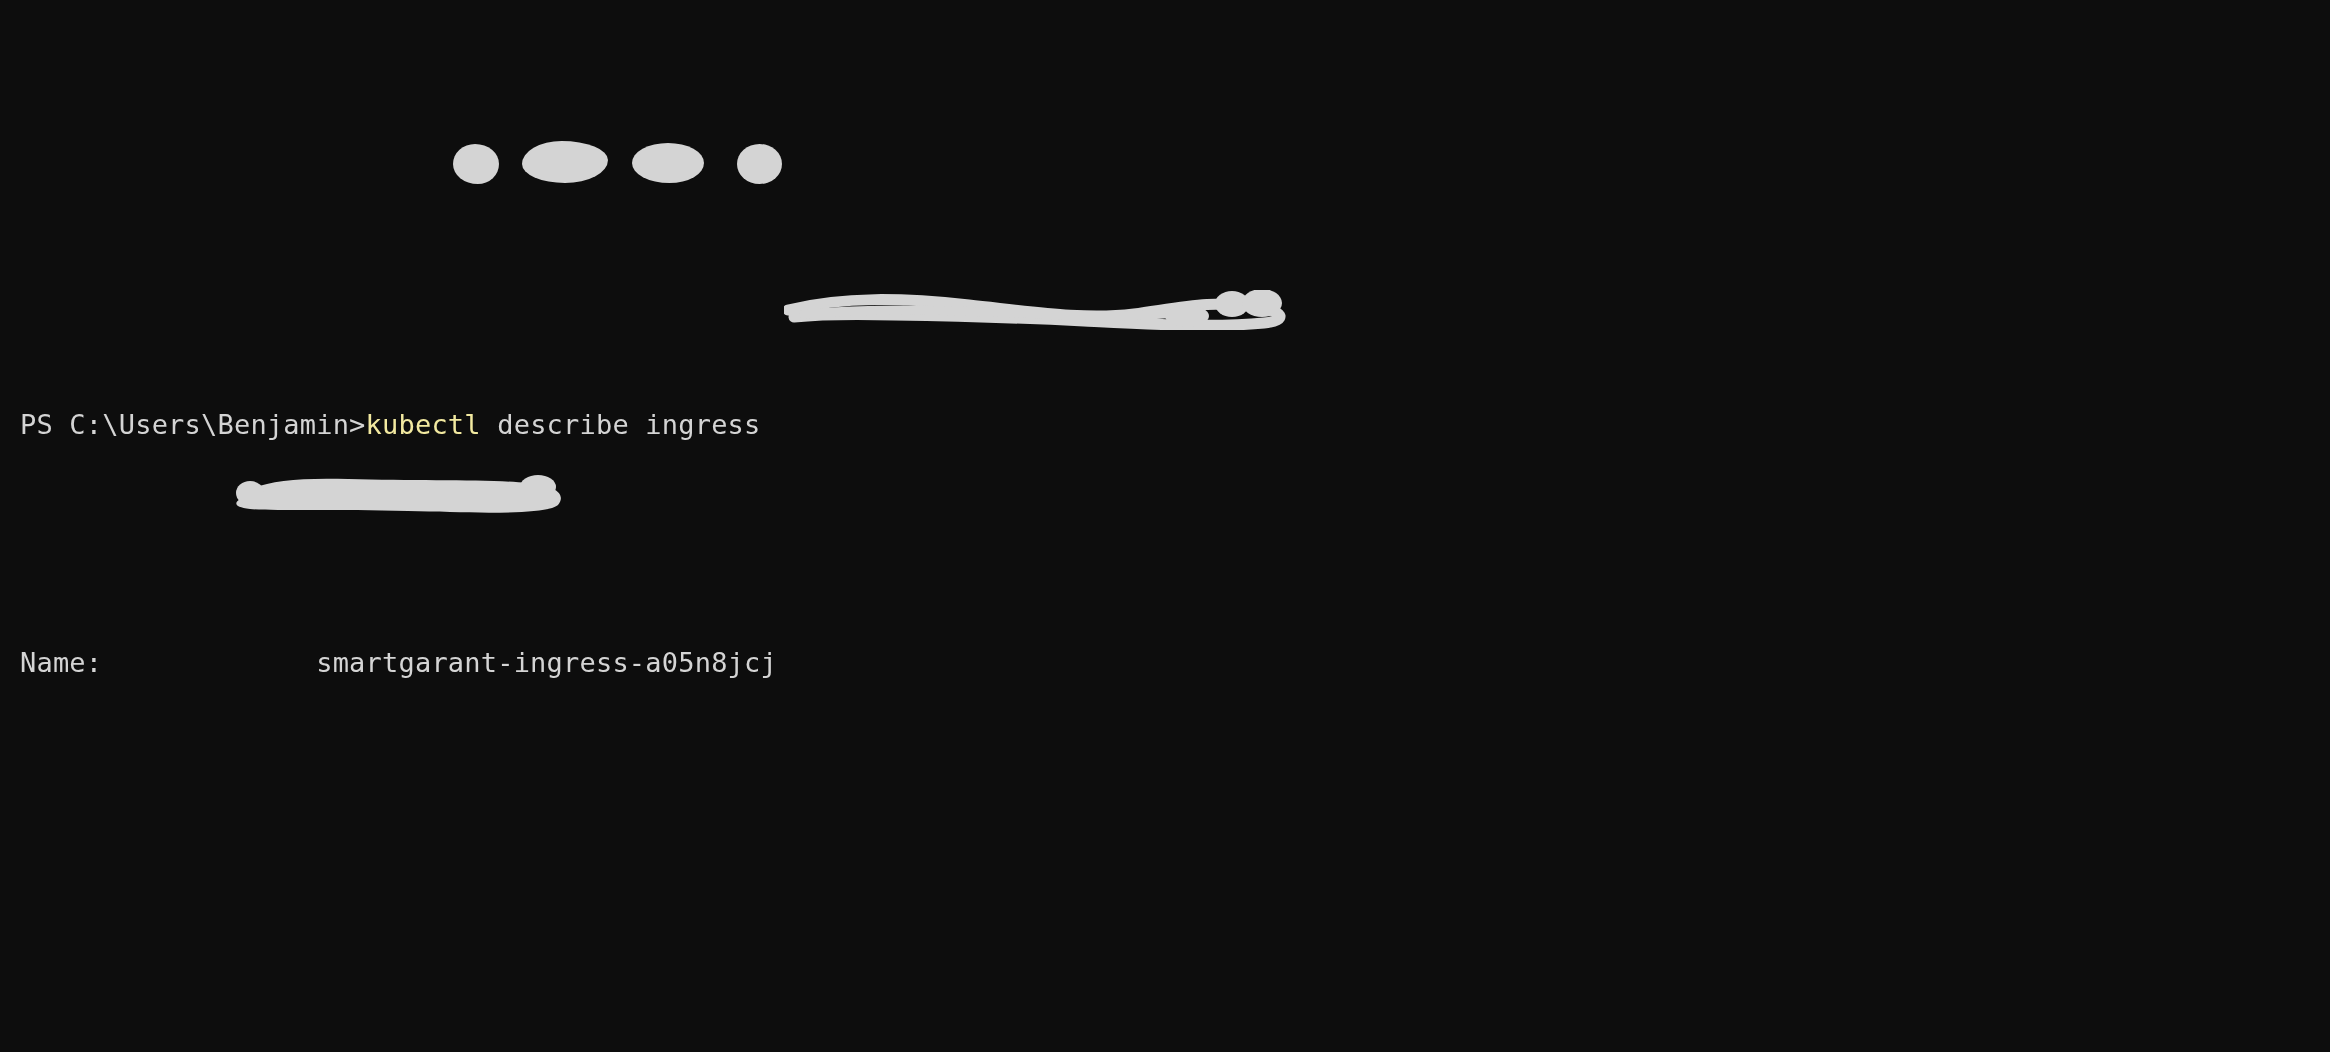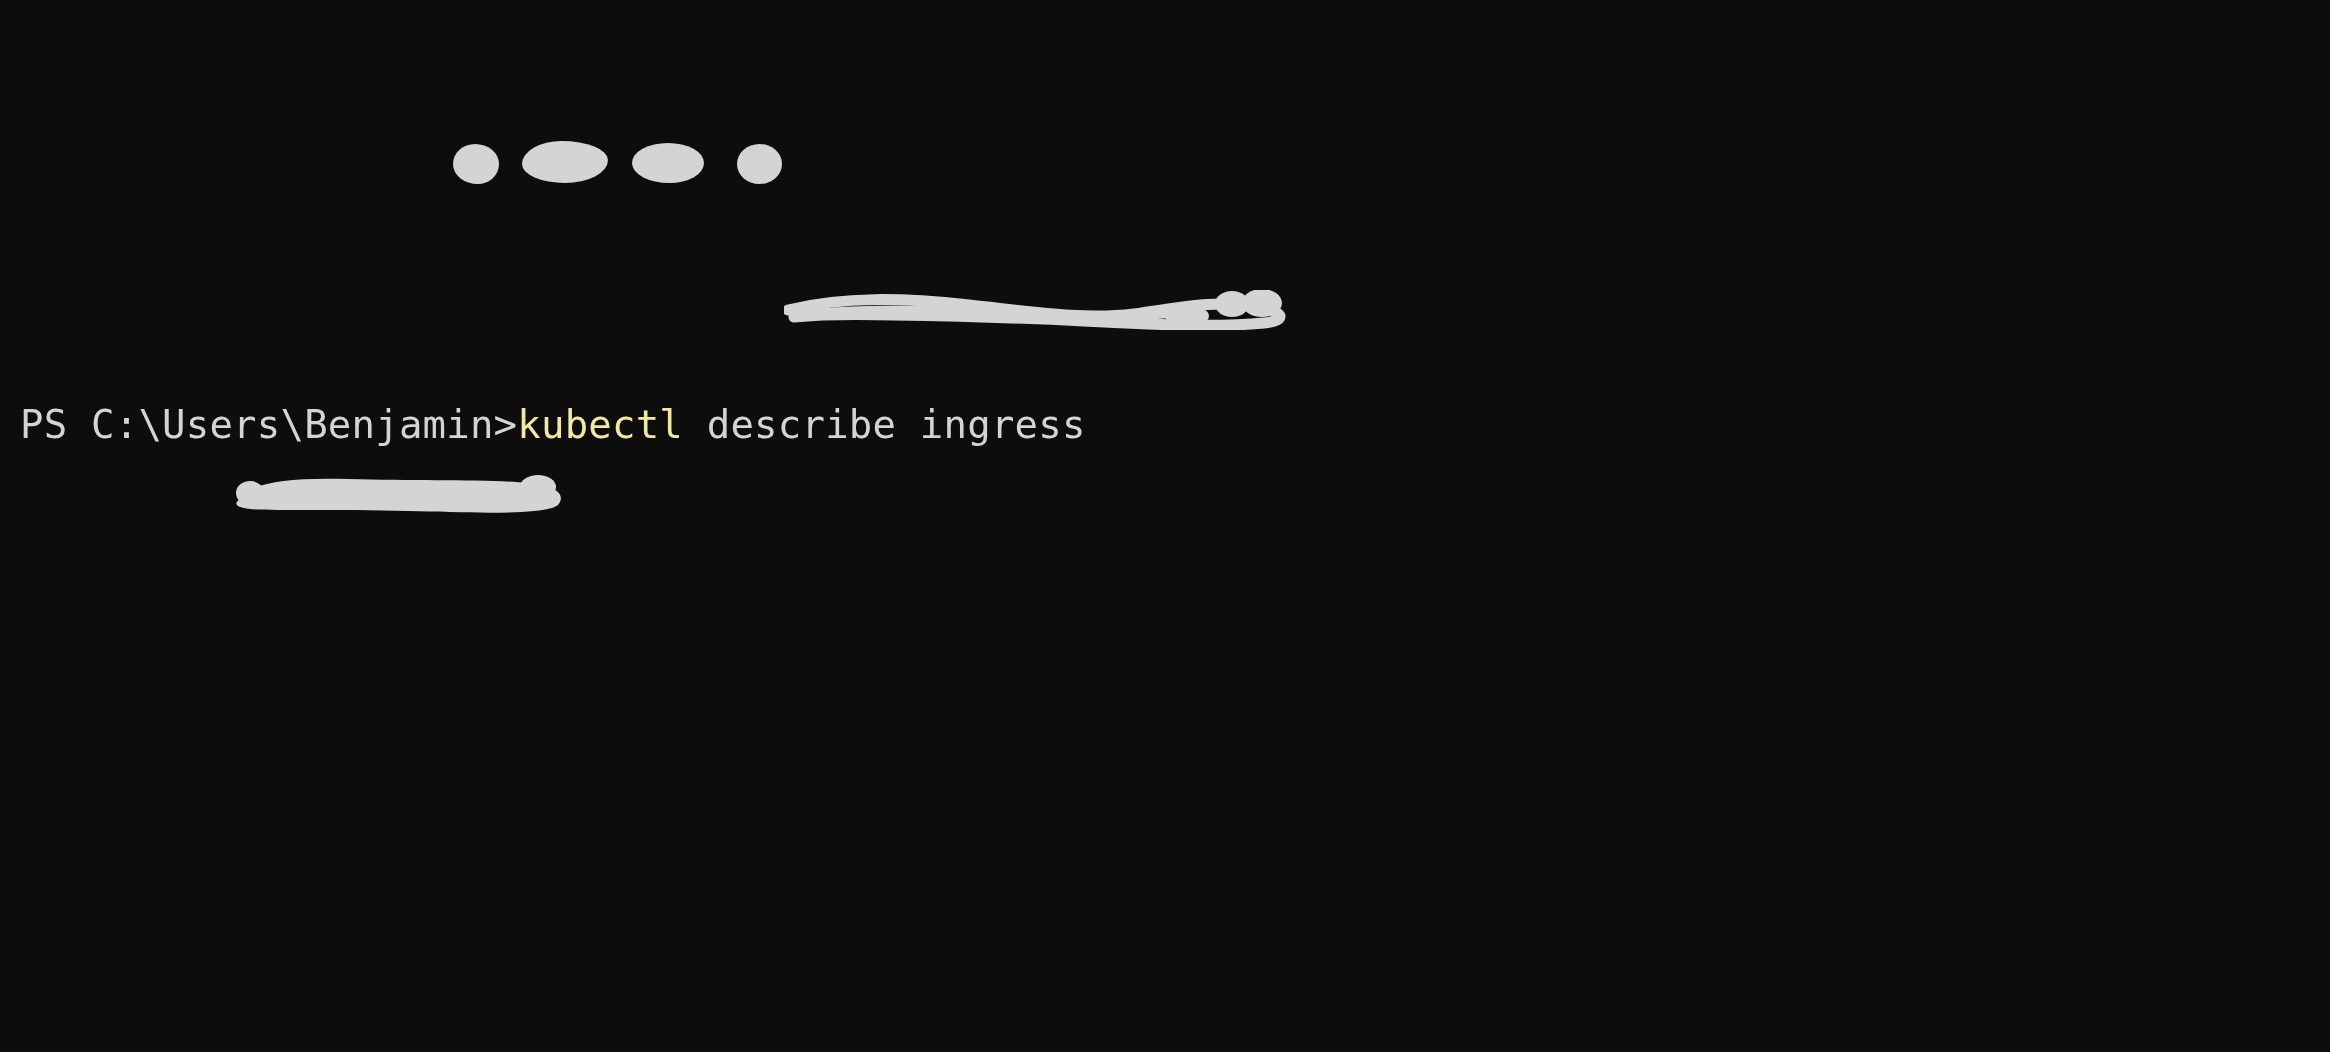--- a/index.html
+++ b/index.html
@@ -14,21 +14,21 @@
     font-family: "DejaVu Sans Mono", "Liberation Mono", monospace;
   }
 
   #terminal {
     position: relative;
     width: 2330px;
     height: 1052px;
     background: #0d0d0d;
     color: #d4d4d4;
     font-family: "DejaVu Sans Mono", "Liberation Mono", monospace;
-    font-size: 39px;
+    font-size: 27px;
     line-height: 47.6px;
     letter-spacing: 0.2px;
     overflow: hidden;
   }
 
   
   #console {
     position: absolute;
     left: 20px;
     top: -27px;
@@ -88,20 +88,21 @@
 <div id="terminal">
   <div id="console">
 
     
     <div class="line clipped"></div>
 
     
     <div class="line"><span class="plain">PS C:\Users\Benjamin&gt;</span><span class="cmd-token">kubectl</span><span class="plain"> describe ingress</span></div>
 
     
+    <div class="line"><span>Name:</span><span>             </span><span>smartgarant-ingress-a05n8jcj</span></div>
 
     
 
     
     
 
     
     
 
     

